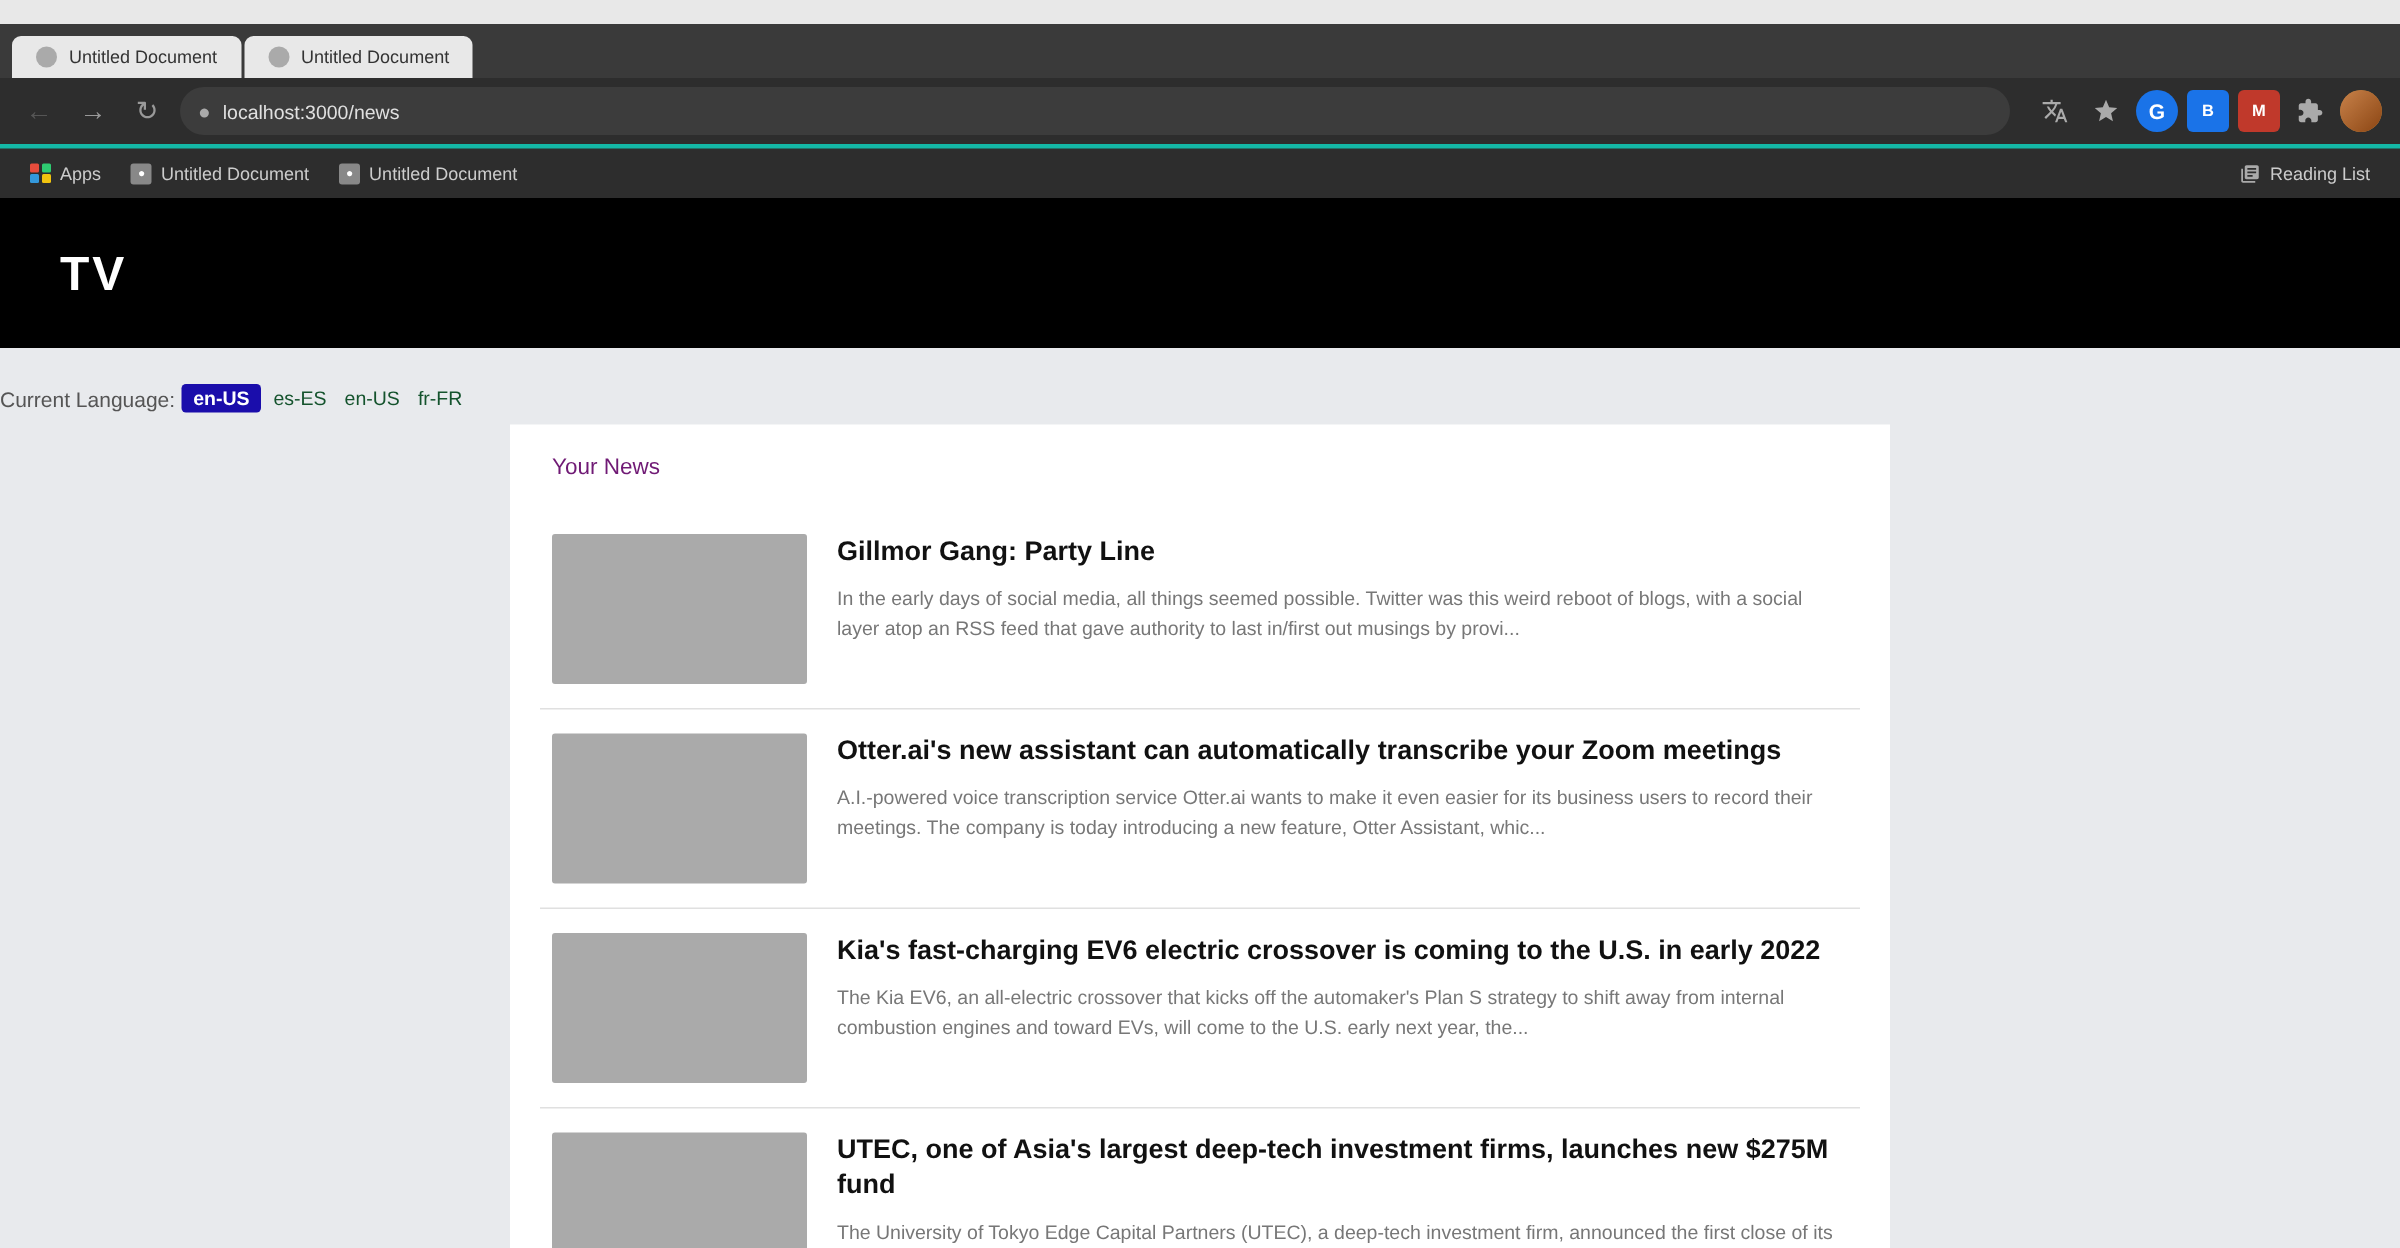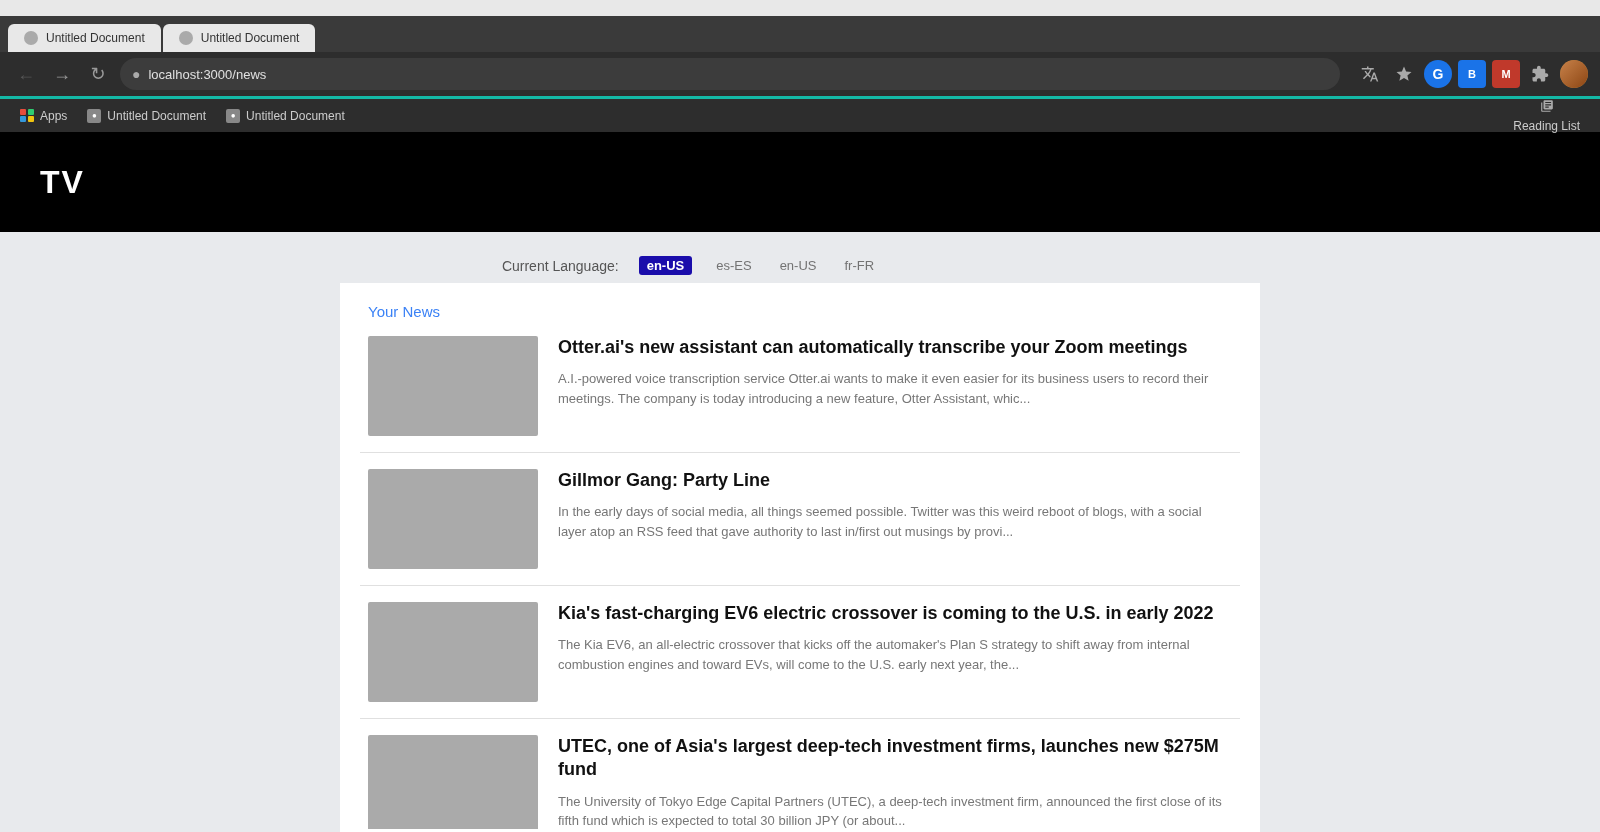--- a/index.html
+++ b/index.html
@@ -163,21 +163,20 @@
     .reading-list-btn {
       margin-left: auto;
       color: #ccc;
       font-size: 12px;
       padding: 4px 8px;
       border-radius: 4px;
       cursor: pointer;
       display: flex;
       align-items: center;
       gap: 6px;
-      flex-direction: column;
     }
 
     
     .app-header {
       background: #000;
       width: 100%;
       height: 100px;
       display: flex;
       align-items: center;
       padding: 0 40px;
@@ -190,55 +189,56 @@
     }
 
     
     .main-content {
       background: #e8eaed;
       min-height: calc(832px - 160px);
       padding: 16px 0;
     }
     .language-bar {
       display: flex;
-      justify-content: center;
+      justify-content: flex-start;
       padding: 8px 220px 8px 0;
       align-items: center;
       font-size: 14px;
       color: #333;
-      gap: 20px;
+      gap: 4px;
     }
     .lang-label { color: #555; }
     .lang-active {
       background: #1a0dab;
       color: #fff;
       padding: 2px 8px;
       border-radius: 3px;
       font-size: 13px;
       font-weight: bold;
     }
     .lang-link {
-      color: #737373;
+      color: #14532d;
       text-decoration: none;
       font-size: 13px;
       margin: 0 4px;
       cursor: pointer;
     }
 
     
     .news-container {
       background: #fff;
       margin: 0 auto;
       width: 920px;
       padding: 20px 20px;
       min-height: 600px;
     }
     .news-section-title {
       font-size: 15px;
-      color: #3b82f6;
+      color: #701a75;
+      margin-bottom: 20px;
       font-weight: normal;
       padding-left: 8px;
     }
 
     .news-item {
       display: flex;
       gap: 20px;
       padding: 16px 8px;
       border-bottom: 1px solid #e0e0e0;
       cursor: pointer;
@@ -362,30 +362,30 @@
     <a class="lang-link">en-US</a>
     <a class="lang-link">fr-FR</a>
   </div>
 
   <div class="news-container">
     <div class="news-section-title">Your News</div>
 
     <div class="news-item">
       <div class="news-thumbnail"></div>
       <div class="news-content">
-        <div class="news-title">Otter.ai's new assistant can automatically transcribe your Zoom meetings</div>
-        <div class="news-excerpt">A.I.-powered voice transcription service Otter.ai wants to make it even easier for its business users to record their meetings. The company is today introducing a new feature, Otter Assistant, whic...</div>
+        <div class="news-title">Gillmor Gang: Party Line</div>
+        <div class="news-excerpt">In the early days of social media, all things seemed possible. Twitter was this weird reboot of blogs, with a social layer atop an RSS feed that gave authority to last in/first out musings by provi...</div>
       </div>
     </div>
 
     <div class="news-item">
       <div class="news-thumbnail"></div>
       <div class="news-content">
-        <div class="news-title">Gillmor Gang: Party Line</div>
-        <div class="news-excerpt">In the early days of social media, all things seemed possible. Twitter was this weird reboot of blogs, with a social layer atop an RSS feed that gave authority to last in/first out musings by provi...</div>
+        <div class="news-title">Otter.ai's new assistant can automatically transcribe your Zoom meetings</div>
+        <div class="news-excerpt">A.I.-powered voice transcription service Otter.ai wants to make it even easier for its business users to record their meetings. The company is today introducing a new feature, Otter Assistant, whic...</div>
       </div>
     </div>
 
     <div class="news-item">
       <div class="news-thumbnail"></div>
       <div class="news-content">
         <div class="news-title">Kia's fast-charging EV6 electric crossover is coming to the U.S. in early 2022</div>
         <div class="news-excerpt">The Kia EV6, an all-electric crossover that kicks off the automaker's Plan S strategy to shift away from internal combustion engines and toward EVs, will come to the U.S. early next year, the...</div>
       </div>
     </div>

